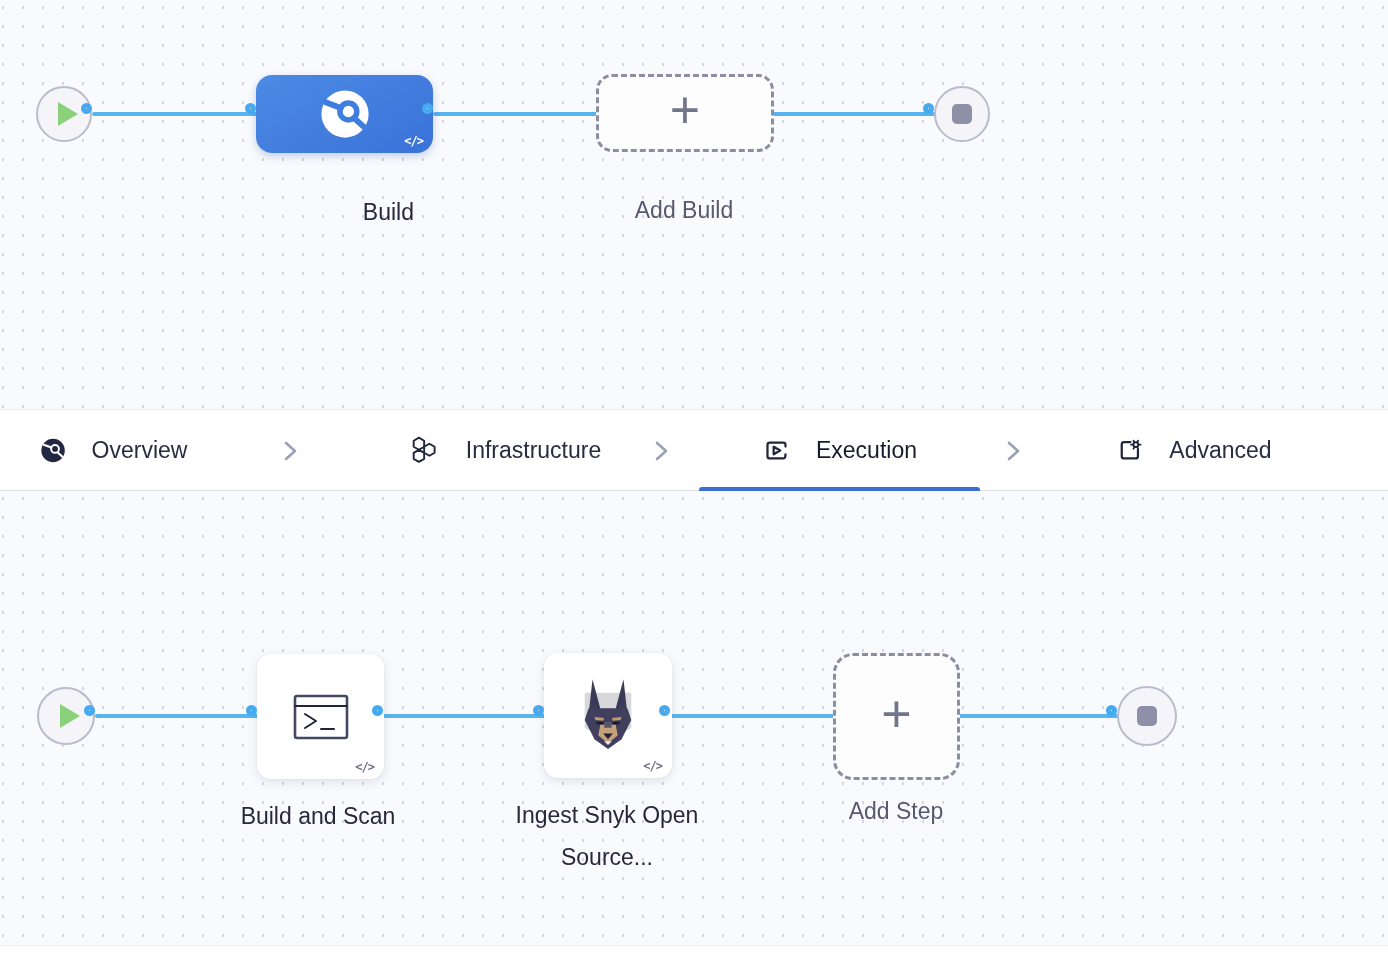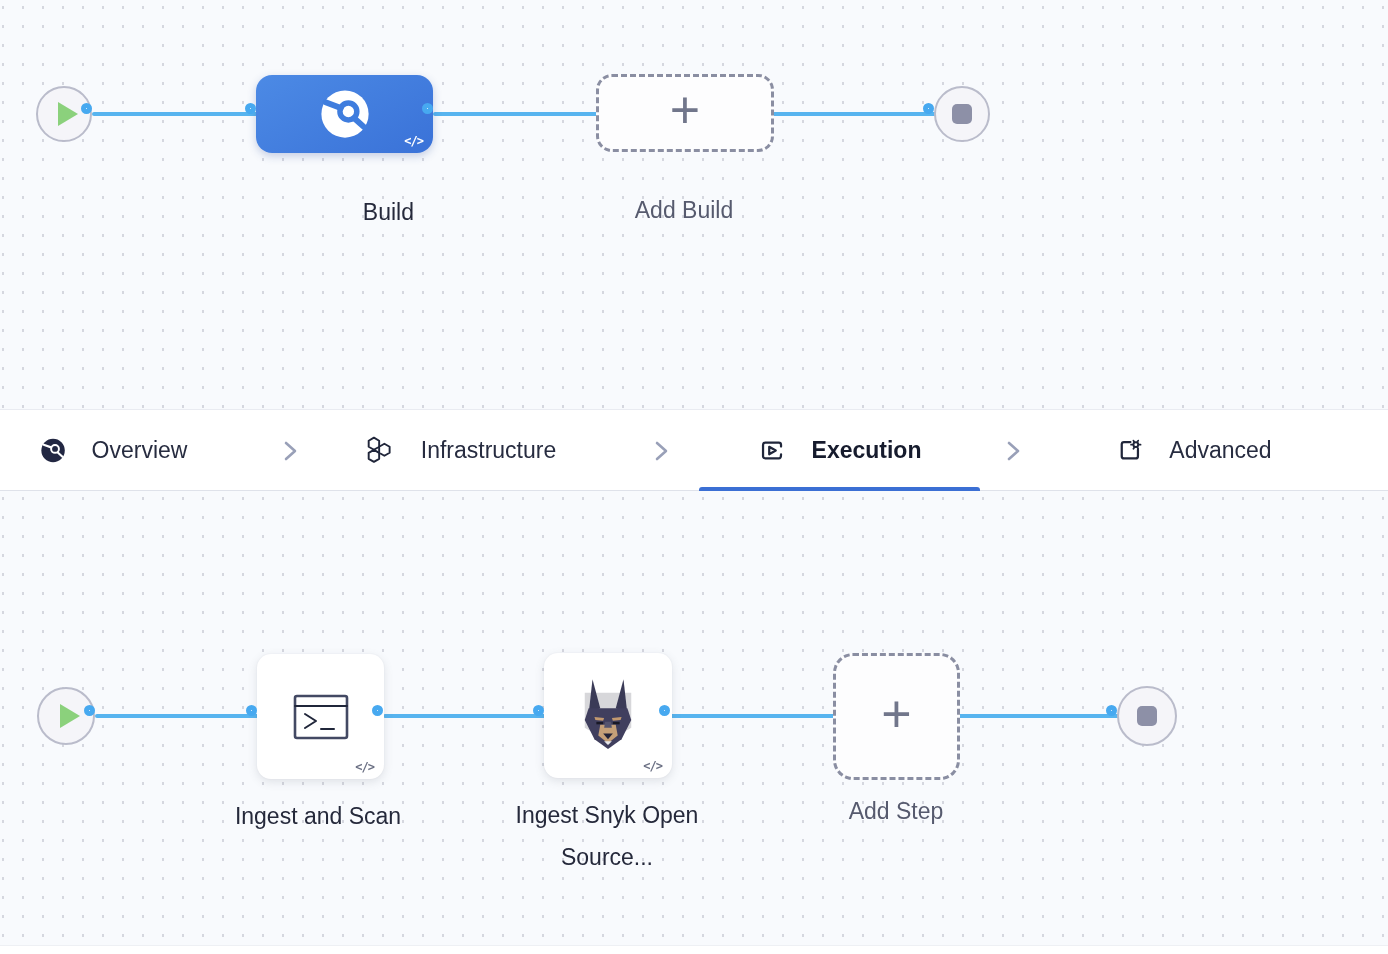--- a/index.html
+++ b/index.html
@@ -50,21 +50,21 @@
   .node-label { position:absolute; font-size:23px; color:#25293b; text-align:center; z-index:2; }
   .node-label.gray { color:#565a6e; }
   .node-label.two-line { line-height:42px; }
 
   
   .tabbar { position:absolute; left:0; top:409px; width:1388px; height:82px; background:#fff;
             border-top:1px solid #e9ebf1; border-bottom:1px solid #dfe2ea; z-index:10; }
   .tab { position:absolute; top:0; height:100%; transform:translateX(-50%);
          display:flex; align-items:center; gap:26px; cursor:pointer; white-space:nowrap; }
   .tab-label { font-size:23px; color:#272c40; }
-  .tab.active .tab-label { font-weight:700; color:#161b2d; }
+  .tab.active .tab-label { font-weight:400; color:#161b2d; }
   .tab-chevron { position:absolute; top:28px; width:26px; height:26px; }
   .active-underline { position:absolute; left:699px; bottom:-1px; width:281px; height:4px;
                       background:#3b6fd4; border-radius:3px 3px 0 0; }
 
   
   .ci-icon .disc { fill:#fff; }
   .ci-icon .ring { fill:none; stroke:#3f7dde; stroke-width:6.5; }
   .ci-icon .band { stroke:#3f7dde; stroke-width:7; stroke-linecap:round; }
   .ci-icon.dark .disc { fill:#222742; }
   .ci-icon.dark .ring { stroke:#fff; stroke-width:5; }
@@ -124,21 +124,21 @@
         <line class="band" x1="8" y1="17" x2="27" y2="24"></line>
         <line class="band" x1="44" y1="37" x2="56" y2="48"></line>
       </svg>
       <span class="tab-label">Overview</span>
     </div>
 
     <svg class="tab-chevron" style="left:277px;" viewBox="0 0 26 26">
       <polyline points="9,5 18,13 9,21" fill="none" stroke="#99a0b8" stroke-width="2.6" stroke-linecap="round" stroke-linejoin="round"></polyline>
     </svg>
 
-    <div class="tab" style="left:460px;">
+    <div class="tab" style="left:505px;">
       <svg class="outline-icon" width="31" height="31" viewBox="0 0 32 32">
         <polygon points="10.5,2.8 15.9,5.9 15.9,12.1 10.5,15.2 5.1,12.1 5.1,5.9"></polygon>
         <polygon points="10.5,15.3 15.9,18.4 15.9,24.6 10.5,27.7 5.1,24.6 5.1,18.4"></polygon>
         <polygon points="21.3,9 26.7,12.1 26.7,18.3 21.3,21.4 15.9,18.3 15.9,12.1"></polygon>
       </svg>
       <span class="tab-label">Infrastructure</span>
     </div>
 
     <svg class="tab-chevron" style="left:648px;" viewBox="0 0 26 26">
       <polyline points="9,5 18,13 9,21" fill="none" stroke="#99a0b8" stroke-width="2.6" stroke-linecap="round" stroke-linejoin="round"></polyline>
@@ -220,19 +220,19 @@
       <div class="stop-sq"></div>
     </div>
 
     <div class="port" style="left:84px;   top:214px;"></div>
     <div class="port" style="left:246px;  top:214px;"></div>
     <div class="port" style="left:372px;  top:214px;"></div>
     <div class="port" style="left:533px;  top:214px;"></div>
     <div class="port" style="left:659px;  top:214px;"></div>
     <div class="port" style="left:1106px; top:214px;"></div>
 
-    <div class="node-label" style="left:208px; top:312px; width:220px;">Ingest and Scan</div>
+    <div class="node-label" style="left:208px; top:312px; width:220px;">Build and Scan</div>
     <div class="node-label two-line" style="left:497px; top:303px; width:220px;">Ingest Snyk Open Source...</div>
     <div class="node-label gray" style="left:796px; top:307px; width:200px;">Add Step</div>
   </div>
 
   <div class="bottom-strip"></div>
 </div>
 
 </body></html>

